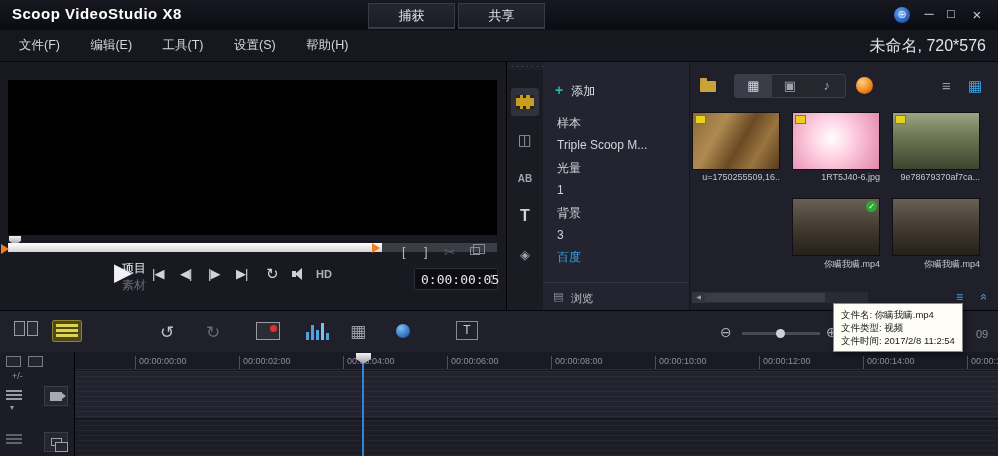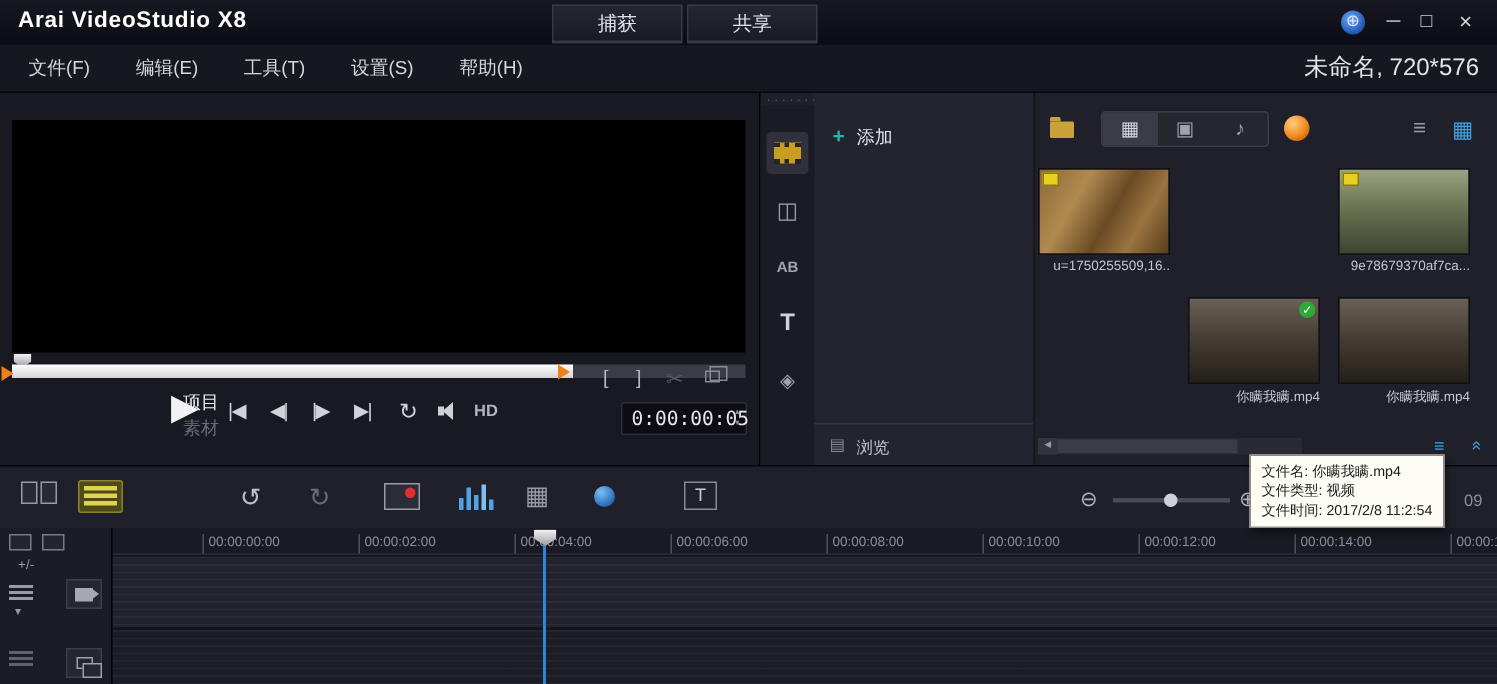--- a/index.html
+++ b/index.html
@@ -160,21 +160,21 @@
   
   .tooltip { position:absolute; left:833px; top:303px; z-index:50; background:#fdfdf6; border:1px solid #8a8a8a;
     box-shadow:2px 3px 5px rgba(0,0,0,.45); padding:4px 7px; font-size:9.5px; line-height:13px; color:#1a1a1a; white-space:nowrap; }
 </style>
 </head>
 <body>
 
 <div id="window">
 
   <div class="titlebar">
-    <div class="app-title">Arai VideoStudio X8</div>
+    <div class="app-title">Scoop VideoStudio X8</div>
     <div class="tabs">
       <div class="tab">捕获</div>
       <div class="tab">共享</div>
     </div>
     <div class="globe">⊕</div>
     <div class="winbtn wb-min">─</div>
     <div class="winbtn wb-max">□</div>
     <div class="winbtn wb-close">×</div>
   </div>
 
@@ -244,20 +244,29 @@
       </div>
       <div class="nav-ic" style="top:170px">
         <span class="glyph" style="font-size:13px">◈</span>
       </div>
     </div>
 
     <div class="catlist">
       <div class="add-row">
         <span class="add-plus">+</span><span class="add-lbl">添加</span>
       </div>
+      <div class="cat-items">
+        <div class="cat">样本</div>
+        <div class="cat">Triple Scoop M...</div>
+        <div class="cat">光量</div>
+        <div class="cat">1</div>
+        <div class="cat">背景</div>
+        <div class="cat">3</div>
+        <div class="cat selected">百度</div>
+      </div>
       <div class="browse-row">
         <span class="browse-ic">▤</span>
         <span class="browse-lbl">浏览</span>
       </div>
     </div>
 
     <div class="content">
       <div class="folder"></div>
       <div class="filter-group">
         <div class="fg-cell active">▦</div>
@@ -266,20 +275,26 @@
       </div>
       <div class="sphere"></div>
       <span class="view-ic v-list">≡</span>
       <span class="view-ic v-grid">▦</span>
 
       <div class="thumb" style="left:2px;top:50px">
         <div class="img wood">
           <span class="badge-scene"></span>
         </div>
         <div class="lbl">u=1750255509,16..</div>
+      </div>
+      <div class="thumb" style="left:102px;top:50px">
+        <div class="img anime">
+          <span class="badge-scene"></span>
+        </div>
+        <div class="lbl">1RT5J40-6.jpg</div>
       </div>
       <div class="thumb" style="left:202px;top:50px">
         <div class="img grp">
           <span class="badge-scene"></span>
         </div>
         <div class="lbl">9e78679370af7ca...</div>
       </div>
       <div class="thumb" style="left:102px;top:136px">
         <div class="img vid">
           <span class="badge-check">✓</span>

